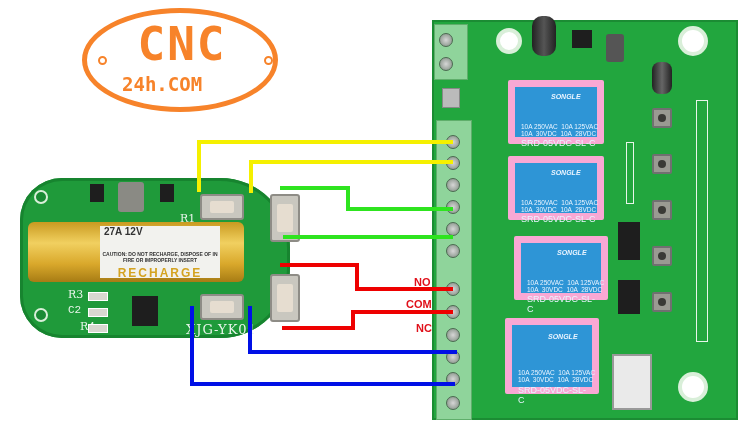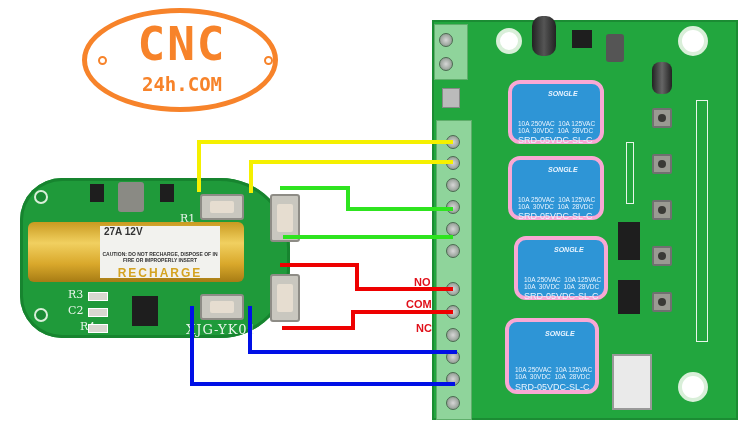--- a/index.html
+++ b/index.html
@@ -2,41 +2,41 @@
 <html><head>
 <meta charset="utf-8">
 <style>
   html, body { margin:0; padding:0; background:#ffffff; }
   body { width:750px; height:427px; position:relative; overflow:hidden; font-family:"Liberation Sans", sans-serif; }
   .abs { position:absolute; }
 
   
   .logo { left:82px; top:8px; width:196px; height:104px; border:5px solid #f7832a; border-radius:50%; box-sizing:border-box; }
   .logo-main { left:122px; top:20px; width:120px; text-align:center; font-family:"DejaVu Sans Mono", monospace; font-weight:bold; font-size:46px; color:#f7832a; letter-spacing:2px; line-height:48px; }
-  .logo-sub { left:122px; top:74px; width:120px; text-align:center; font-family:"DejaVu Sans Mono", monospace; font-weight:bold; font-size:19px; color:#f7832a; line-height:20px; }
+  .logo-sub { left:122px; top:74px; width:120px; text-align:left; font-family:"DejaVu Sans Mono", monospace; font-weight:bold; font-size:19px; color:#f7832a; line-height:20px; }
   .logo-dot { width:9px; height:9px; border:2px solid #f7832a; border-radius:50%; box-sizing:border-box; }
 
   
   .remote { left:20px; top:178px; width:270px; height:160px; background:#1f9a3a; border-radius:42px 70px 70px 42px; box-shadow:inset 0 0 0 3px #17842f; }
   .battery { left:28px; top:222px; width:216px; height:60px; border-radius:6px; background:linear-gradient(#c99a20,#f1d060 35%,#d9a82b 70%,#a77c14); }
   .bat-label { left:100px; top:226px; width:120px; height:52px; background:#f2f2ee; }
   .bat-t1 { left:104px; top:226px; font-size:10px; font-weight:bold; color:#333; }
   .bat-t2 { left:100px; top:251px; font-size:5px; font-weight:bold; color:#333; width:120px; text-align:center; }
   .bat-t3 { left:100px; top:266px; width:120px; text-align:center; font-size:12px; font-weight:bold; color:#d4a321; letter-spacing:2px; }
   .btn { background:#c9c7bf; border:2px solid #8e8c86; border-radius:3px; box-sizing:border-box; }
   .btn-cap { background:#e6ddd0; border-radius:2px; }
   .silk { color:#e8f5ea; font-size:11px; font-family:"DejaVu Serif", serif; }
   .smd { background:#d8d8d0; border:1px solid #fff; box-sizing:border-box; }
 
   
   .relayboard { left:432px; top:20px; width:306px; height:400px; background:#22a63e; box-shadow:inset 0 0 0 2px #1b8c33; }
   .hole { border-radius:50%; background:#ffffff; border:4px solid #d9efd9; box-sizing:border-box; }
   .terminal { background:#8fd49b; border:1px solid #5fae6b; box-sizing:border-box; }
   .screw { width:14px; height:14px; border-radius:50%; background:radial-gradient(#d6d6d6,#7c8a7e); border:1px solid #4b6a51; box-sizing:border-box; }
-  .relay { background:#2e95d6; border:4px solid #f9a8d4; box-sizing:border-box; border-radius:12px; }
+  .relay { background:#2e95d6; border:7px solid #f9a8d4; box-sizing:border-box; border-radius:2px; }
   .relay-brand { font-size:7px; font-style:italic; font-weight:bold; color:#e9f4ff; }
   .relay-spec { font-size:6.5px; color:#e9f4ff; line-height:8px; white-space:pre; }
   .relay-model { font-size:9px; color:#e9f4ff; }
   .tact { width:20px; height:20px; background:#9a9a92; border:2px solid #707070; box-sizing:border-box; border-radius:2px; }
   .tact::after { content:""; position:absolute; left:4px; top:4px; width:8px; height:8px; border-radius:50%; background:#3a3a36; }
   .chip { background:#1e1e1e; }
   .wifi { background:#eaeaea; border:2px solid #999; box-sizing:border-box; }
 
   
   .w { position:absolute; }
@@ -77,21 +77,21 @@
     <div class="abs btn-cap" style="left:8px;top:5px;width:24px;height:12px;"></div>
   </div>
 <div class="abs btn" style="left:270px;top:194px;width:30px;height:48px;">
     <div class="abs btn-cap" style="left:5px;top:8px;width:16px;height:28px;"></div>
   </div>
 <div class="abs btn" style="left:270px;top:274px;width:30px;height:48px;">
     <div class="abs btn-cap" style="left:5px;top:8px;width:16px;height:28px;"></div>
   </div>
 
 <div class="abs silk" style="left:68px;top:288px;">R3</div>
-<div class="abs silk" style="left:68px;top:304px;">C2</div>
+<div class="abs silk" style="left:68px;top:304px;font-family:Liberation Mono, monospace;">C2</div>
 <div class="abs silk" style="left:80px;top:320px;">R4</div>
 <div class="abs smd" style="left:88px;top:292px;width:20px;height:9px;"></div>
 <div class="abs smd" style="left:88px;top:308px;width:20px;height:9px;"></div>
 <div class="abs smd" style="left:88px;top:324px;width:20px;height:9px;"></div>
 <div class="abs chip" style="left:132px;top:296px;width:26px;height:30px;"></div>
 <div class="abs silk" style="left:186px;top:322px;font-size:13px;letter-spacing:1px;">XJG-YK01</div>
 
 <div class="abs relayboard"></div>
 <div class="abs hole" style="left:496px;top:28px;width:26px;height:26px;"></div>
 <div class="abs hole" style="left:678px;top:26px;width:30px;height:30px;"></div>

